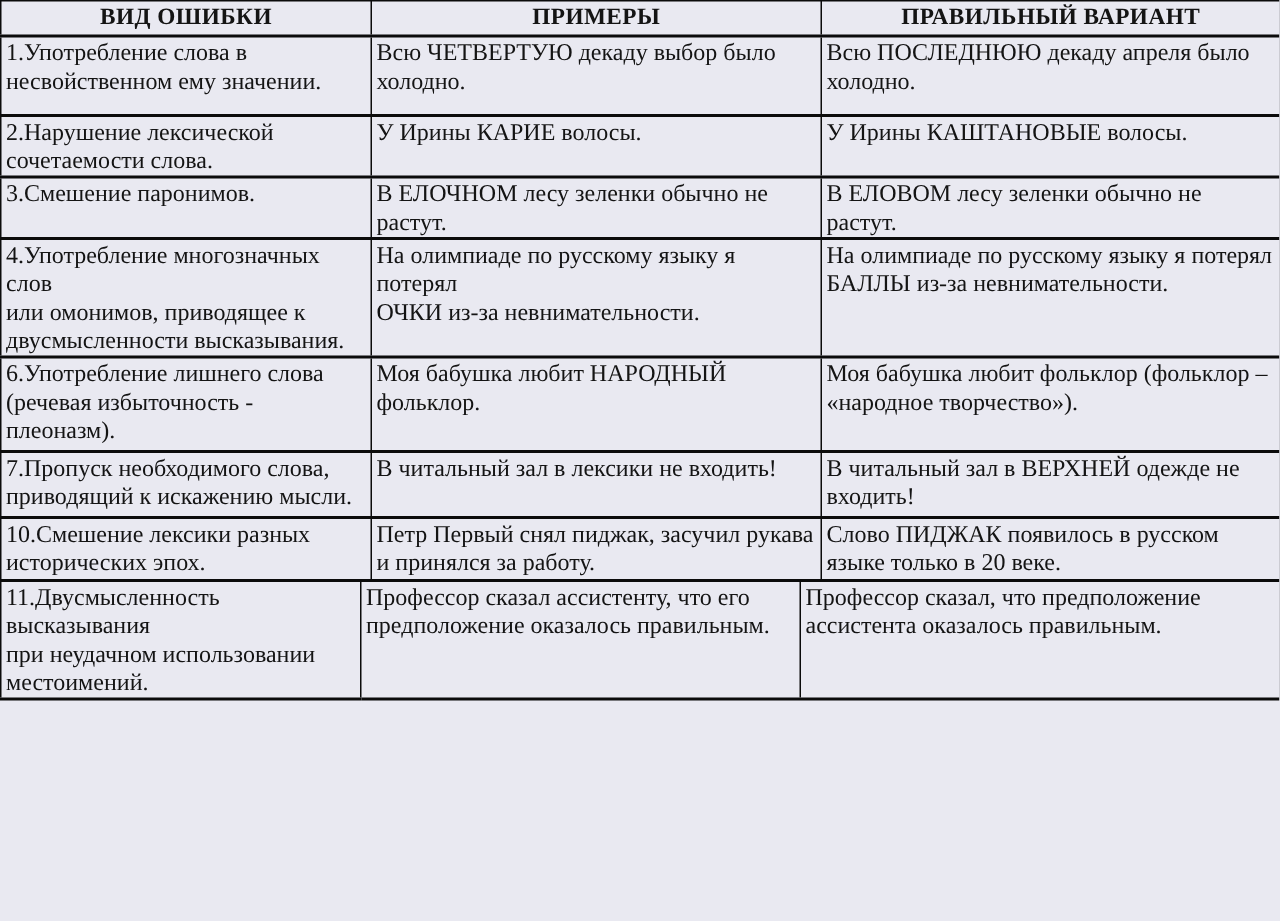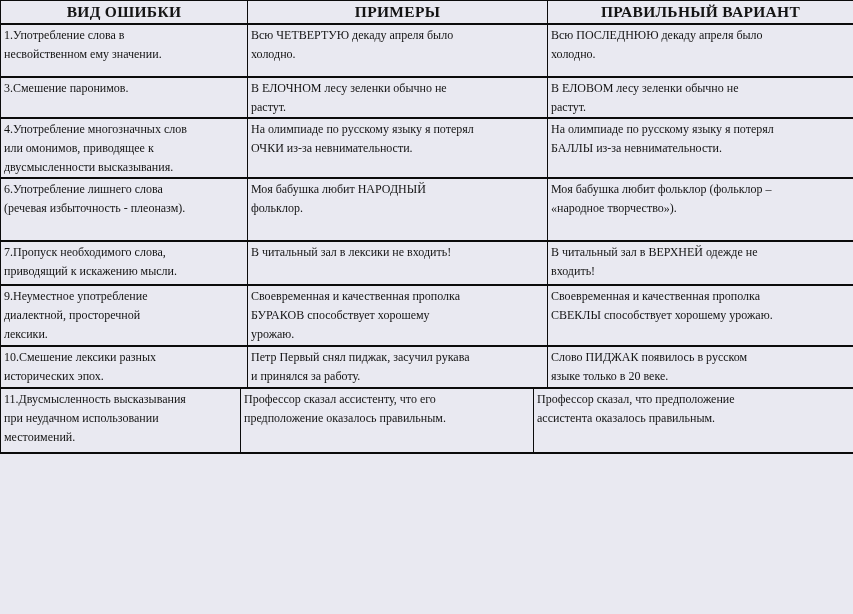--- a/index.html
+++ b/index.html
@@ -19,21 +19,21 @@
     overflow: hidden;
   }
   th {
     font-size: 15.5px;
     font-weight: bold;
     text-align: center;
     letter-spacing: 0.3px;
     padding: 2px;
   }
   td {
-    font-size: 12px;
+    font-size: 16px;
     line-height: 19px;
     white-space: pre-line;
     margin-left: 24px;
   }
   .t2 td { border-top: 0; }
 </style>
 </head>
 <body>
 
 <div class="page">
@@ -48,24 +48,30 @@
       <tr style="height:22px">
         <th>ВИД ОШИБКИ</th>
         <th>ПРИМЕРЫ</th>
         <th>ПРАВИЛЬНЫЙ ВАРИАНТ</th>
       </tr>
     </thead>
     <tbody>
       <tr style="height:53px">
         <td>1.Употребление слова в
 несвойственном ему значении.</td>
-        <td>Всю ЧЕТВЕРТУЮ декаду апреля было
+        <td>Всю ЧЕТВЕРТУЮ декаду выбор было
 холодно.</td>
         <td>Всю ПОСЛЕДНЮЮ декаду апреля было
 холодно.</td>
+      </tr>
+      <tr style="height:40px">
+        <td>2.Нарушение лексической
+сочетаемости слова.</td>
+        <td>У Ирины КАРИЕ волосы.</td>
+        <td>У Ирины КАШТАНОВЫЕ волосы.</td>
       </tr>
       <tr style="height:40px">
         <td>3.Смешение паронимов.</td>
         <td>В ЕЛОЧНОМ лесу зеленки обычно не
 растут.</td>
         <td>В ЕЛОВОМ лесу зеленки обычно не
 растут.</td>
       </tr>
       <tr style="height:56px">
         <td>4.Употребление многозначных слов
@@ -83,30 +89,20 @@
 фольклор.</td>
         <td>Моя бабушка любит фольклор (фольклор –
 «народное творчество»).</td>
       </tr>
       <tr style="height:44px">
         <td>7.Пропуск необходимого слова,
 приводящий к искажению мысли.</td>
         <td>В читальный зал в лексики не входить!</td>
         <td>В читальный зал в ВЕРХНЕЙ одежде не
 входить!</td>
-      </tr>
-      <tr style="height:61px">
-        <td>9.Неуместное употребление
-диалектной, просторечной
-лексики.</td>
-        <td>Своевременная и качественная прополка
-БУРАКОВ способствует хорошему
-урожаю.</td>
-        <td>Своевременная и качественная прополка
-СВЕКЛЫ способствует хорошему урожаю.</td>
       </tr>
       <tr style="height:42px">
         <td>10.Смешение лексики разных
 исторических эпох.</td>
         <td>Петр Первый снял пиджак, засучил рукава
 и принялся за работу.</td>
         <td>Слово ПИДЖАК появилось в русском
 языке только в 20 веке.</td>
       </tr>
     </tbody>

